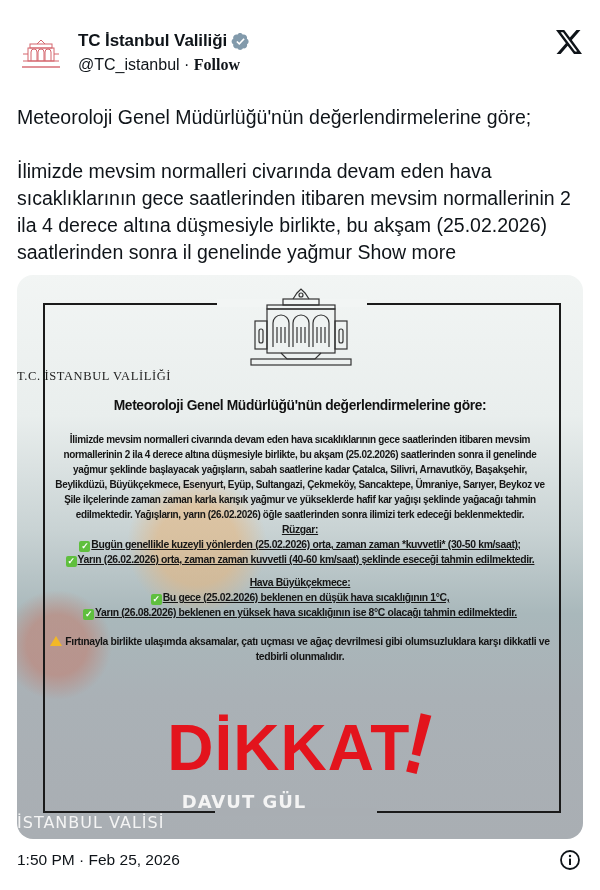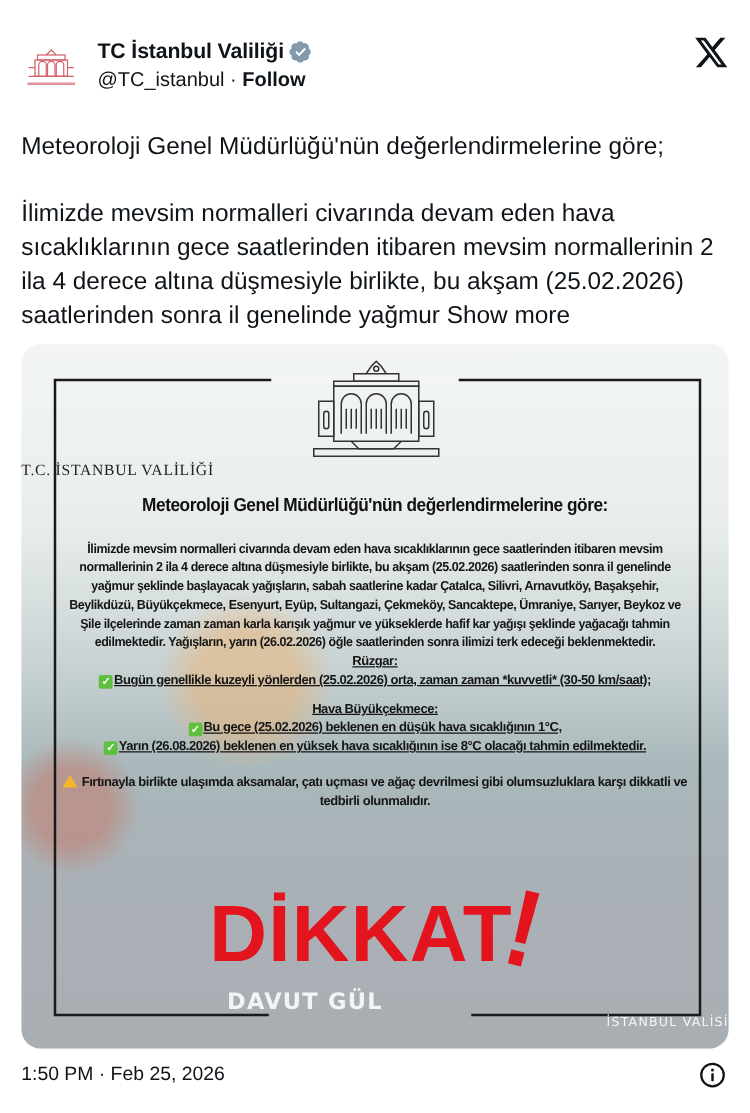--- a/index.html
+++ b/index.html
@@ -6,21 +6,21 @@
   html, body { width: 600px; height: 890px; background: #ffffff; overflow: hidden; }
   body { font-family: "Liberation Sans", sans-serif; color: #0f1419; position: relative; }
 
   .header { position: absolute; left: 0; top: 0; width: 600px; height: 70px; margin-top: 16px; }
   .avatar { position: absolute; left: 17px; top: 14px; width: 48px; height: 48px; border-radius: 50%; background: #fff; overflow: hidden; }
   .avatar svg { width: 48px; height: 48px; }
   .name-row { position: absolute; left: 78px; top: 15px; display: flex; align-items: center; gap: 4px; }
   .display-name { font-size: 17px; font-weight: bold; color: #0f1419; letter-spacing: -0.1px; }
   .verified svg { width: 19px; height: 19px; display: block; }
   .handle-row { position: absolute; left: 78px; top: 40px; font-size: 16px; color: #0f1419; }
-  .handle-row .follow { font-weight: bold; cursor: pointer; }
+  .handle-row .follow { font-weight: bold; cursor: pointer; font-family: Liberation Serif, serif; }
   .x-logo { position: absolute; left: 556px; top: 14px; width: 26px; height: 24px; cursor: pointer; }
   .x-logo svg { width: 26px; height: 24px; display: block; }
 
   .tweet-text { position: absolute; left: 17px; top: 82px; width: 570px; font-size: 19.5px; line-height: 27px; color: #0f1419; margin-top: 22px; }
   .tweet-text p { margin: 0; }
   .tweet-text .gap { height: 27px; }
   .show-more { color: #0f1419; cursor: pointer; }
 
   .media { position: absolute; left: 17px; top: 275px; width: 566px; height: 564px; border-radius: 16px; overflow: hidden;
     background:
@@ -42,21 +42,21 @@
   .poster-body .para { transform: scaleX(0.96); }
   .poster-section { margin-top: 0; text-decoration: underline; }
   .chk { display: inline-block; width: 11px; height: 11px; background: #5fbf3e; border-radius: 2px; color: #fff; font-size: 9px; line-height: 11px; text-align: center; vertical-align: -1px; margin-right: 1px; }
   .warn { display: inline-block; width: 0; height: 0; border-left: 6px solid transparent; border-right: 6px solid transparent; border-bottom: 10px solid #f2b827; vertical-align: -1px; margin-right: 3px; position: relative; }
   .spacer8 { height: 8px; }
   .spacer14 { height: 14px; }
 
   .dikkat { position: absolute; left: 0; top: 437px; width: 566px; text-align: center; font-family: "Liberation Sans", sans-serif; font-weight: bold; font-size: 64px; line-height: 64px; color: #e3141d; letter-spacing: 1px; }
   .dikkat .excl { display: inline-block; transform: rotate(14deg) scaleY(1.15); font-size: 76px; margin-left: -4px; }
   .signer-name { position: absolute; left: 0; top: 516px; width: 454px; text-align: center; font-family: "DejaVu Sans", sans-serif; font-weight: bold; font-size: 18px; color: #f4f4f4; letter-spacing: 1px; }
-  .signer-title { position: absolute; left: 0; top: 538px; width: 566px; text-align: right; font-family: "DejaVu Sans", sans-serif; font-size: 10px; color: #f4f4f4; letter-spacing: 1px; }
+  .signer-title { position: absolute; left: 0; top: 538px; width: 566px; text-align: left; font-family: "DejaVu Sans", sans-serif; font-size: 16px; color: #f4f4f4; letter-spacing: 1px; }
 
   .footer { position: absolute; left: 17px; top: 849px; width: 566px; height: 22px; }
   .timestamp { font-size: 15.5px; color: #0f1419; line-height: 22px; cursor: pointer; }
   .info-icon { position: absolute; left: 542px; top: 0; width: 22px; height: 22px; cursor: pointer; }
   .info-icon svg { width: 22px; height: 22px; display: block; }
 </style>
 </head>
 <body>
 
 <div class="header">
@@ -130,20 +130,21 @@
   </div>
   <div class="emblem-label">T.C. İSTANBUL VALİLİĞİ</div>
 
   <div class="poster-title">Meteoroloji Genel Müdürlüğü'nün değerlendirmelerine göre:</div>
 
   <div class="poster-body">
     <div class="para">İlimizde mevsim normalleri civarında devam eden hava sıcaklıklarının gece saatlerinden itibaren mevsim normallerinin 2 ila 4 derece altına düşmesiyle birlikte, bu akşam (25.02.2026) saatlerinden sonra il genelinde yağmur şeklinde başlayacak yağışların, sabah saatlerine kadar Çatalca, Silivri, Arnavutköy, Başakşehir, Beylikdüzü, Büyükçekmece, Esenyurt, Eyüp, Sultangazi, Çekmeköy, Sancaktepe, Ümraniye, Sarıyer, Beykoz ve Şile ilçelerinde zaman zaman karla karışık yağmur ve yükseklerde hafif kar yağışı şeklinde yağacağı tahmin edilmektedir. Yağışların,  yarın (26.02.2026) öğle saatlerinden sonra ilimizi terk edeceği beklenmektedir.</div>
     <div class="poster-section">
       <div>Rüzgar:</div>
       <div><span class="chk">✓</span><span>Bugün genellikle kuzeyli yönlerden (25.02.2026) orta, zaman zaman *kuvvetli* (30-50 km/saat);</span></div>
+      <div><span class="chk">✓</span><span>Yarın (26.02.2026) orta, zaman zaman kuvvetli (40-60 km/saat) şeklinde eseceği tahmin edilmektedir.</span></div>
     </div>
     <div class="spacer8"></div>
     <div class="poster-section">
       <div>Hava Büyükçekmece:</div>
       <div><span class="chk">✓</span><span>Bu gece (25.02.2026) beklenen en düşük hava sıcaklığının 1°C,</span></div>
       <div><span class="chk">✓</span><span>Yarın (26.08.2026) beklenen en yüksek hava sıcaklığının ise 8°C olacağı tahmin edilmektedir.</span></div>
     </div>
     <div class="spacer14"></div>
     <div><span class="warn"></span><span>Fırtınayla birlikte ulaşımda aksamalar, çatı uçması ve ağaç devrilmesi gibi olumsuzluklara karşı dikkatli ve tedbirli olunmalıdır.</span></div>
   </div>

